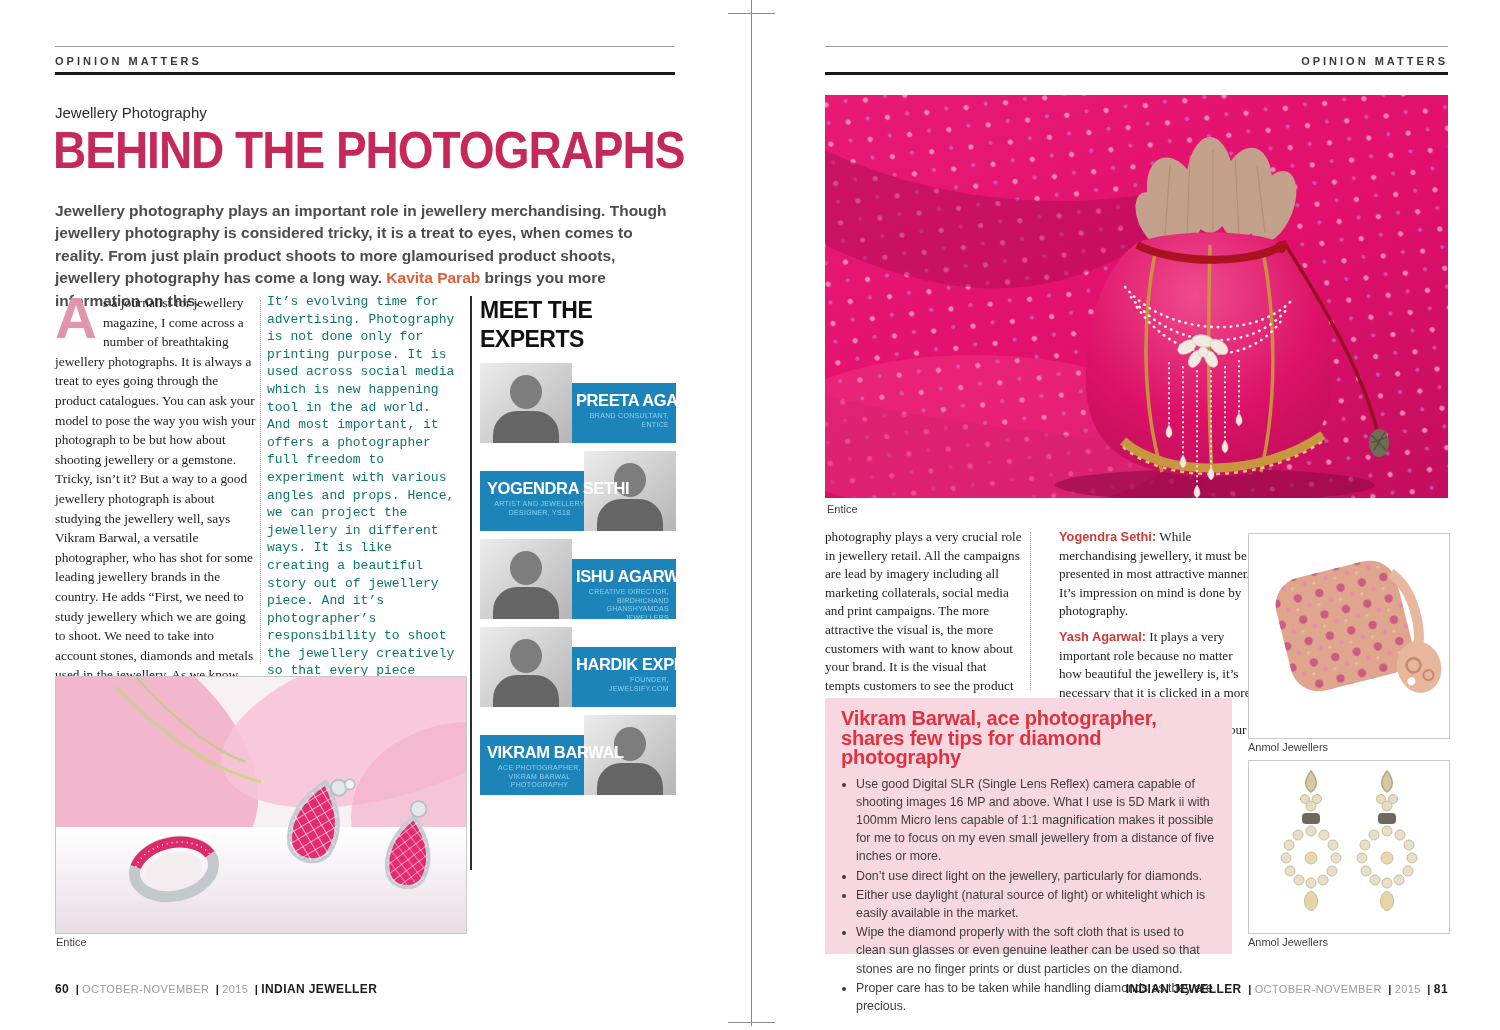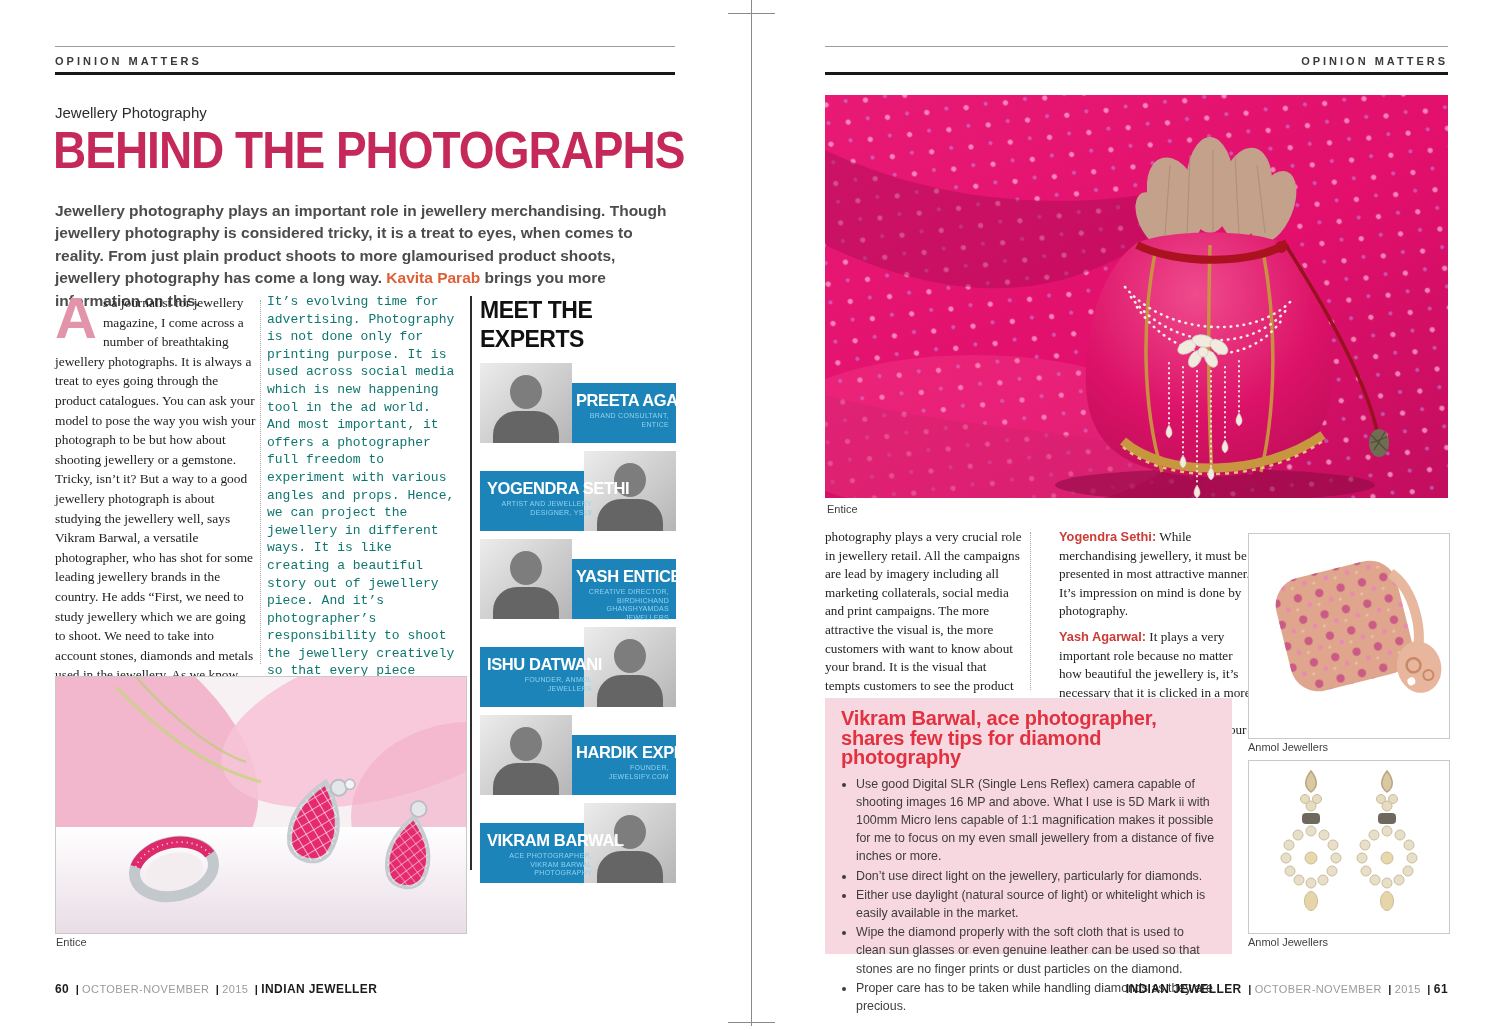--- a/index.html
+++ b/index.html
@@ -46,21 +46,21 @@
   .expert-banner{position:absolute;left:0;right:0;top:20px;bottom:0;background:#1d84ba;}
   .headshot{position:absolute;top:0;width:92px;height:80px;background:linear-gradient(135deg,#ececec,#b5b5b5);overflow:hidden;z-index:2;}
   .headshot::before{content:"";position:absolute;top:12px;left:50%;transform:translateX(-50%);
                     width:32px;height:34px;border-radius:50%;background:#7d7d7d;}
   .headshot::after{content:"";position:absolute;top:48px;left:50%;transform:translateX(-50%);
                    width:66px;height:42px;border-radius:24px 24px 0 0;background:#656565;}
   .photo-left .headshot{left:0;}
   .photo-right .headshot{right:0;}
   .expert-text{position:absolute;top:27px;z-index:3;}
   .photo-left .expert-text{right:7px;left:96px;text-align:right;}
-  .photo-right .expert-text{left:7px;right:84px;text-align:right;}
+  .photo-right .expert-text{left:7px;right:84px;text-align:center;}
   .expert-name{font-size:16.5px;font-weight:700;color:#ffffff;letter-spacing:-0.4px;white-space:nowrap;transform:scaleY(1.05);transform-origin:left top;}
   .photo-left .expert-name{transform-origin:right top;}
   .expert-role{font-size:7px;color:#8ed2ee;letter-spacing:0.3px;margin-top:3px;line-height:8.5px;}
 
   
   figure{margin:0;}
   .photo-frame{position:absolute;border:1px solid #c9c9c9;background:#fff;overflow:hidden;}
   .caption{position:absolute;font-size:11px;color:#3f3f3f;}
 
   
@@ -131,30 +131,22 @@
         <div class="expert-banner"></div>
         <div class="expert-text">
           <div class="expert-name">YOGENDRA SETHI</div>
           <div class="expert-role">ARTIST AND JEWELLERY DESIGNER, YS18</div>
         </div>
       </div>
       <div class="expert-card photo-left">
         <div class="headshot"></div>
         <div class="expert-banner"></div>
         <div class="expert-text">
-          <div class="expert-name">YASH ENTICE</div>
+          <div class="expert-name">ISHU AGARWAL</div>
           <div class="expert-role">CREATIVE DIRECTOR, BIRDHICHAND GHANSHYAMDAS JEWELLERS</div>
-        </div>
-      </div>
-      <div class="expert-card photo-right">
-        <div class="headshot"></div>
-        <div class="expert-banner"></div>
-        <div class="expert-text">
-          <div class="expert-name">ISHU DATWANI</div>
-          <div class="expert-role">FOUNDER, ANMOL JEWELLERS</div>
         </div>
       </div>
       <div class="expert-card photo-left">
         <div class="headshot"></div>
         <div class="expert-banner"></div>
         <div class="expert-text">
           <div class="expert-name">HARDIK EXPERTS</div>
           <div class="expert-role">FOUNDER, JEWELSIFY.COM</div>
         </div>
       </div>
@@ -404,16 +396,16 @@
           <ellipse cx="0" cy="130" rx="6.5" ry="9.5" fill="#e5d5a8" stroke="#cbbd9d"></ellipse>
         </g>
       </svg>
     </figure>
     <figcaption class="caption" style="left:1248px;top:936px;">Anmol Jewellers</figcaption>
 
     <div class="footer footer-right">
       <b>INDIAN JEWELLER</b>
       <span class="sep">|</span><span>OCTOBER-NOVEMBER</span>
       <span class="sep">|</span><span>2015</span>
-      <span class="sep">|</span><b>61</b>
+      <span class="sep">|</span><b>81</b>
     </div>
   </section>
 </div>
 
 </body></html>

